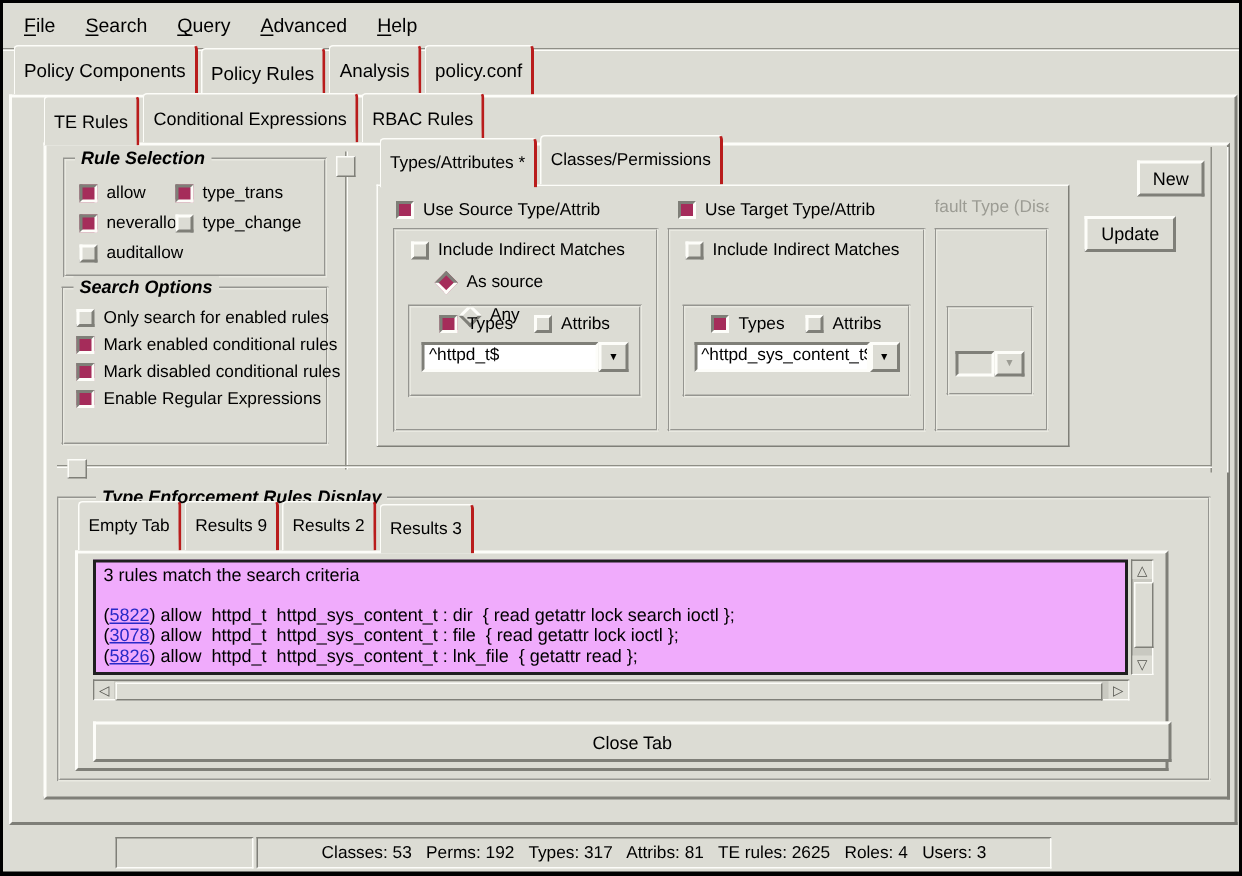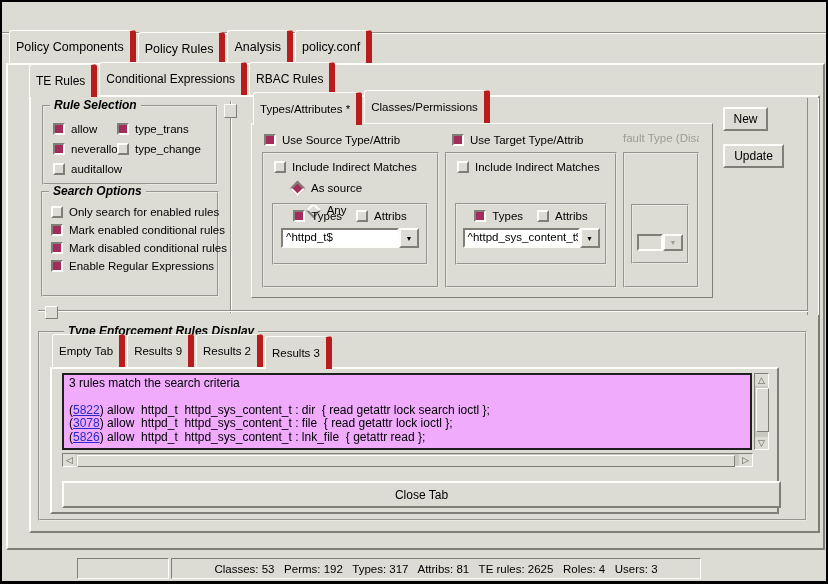--- a/index.html
+++ b/index.html
@@ -12,21 +12,21 @@
   .menu-item{padding:4px 10px;font-size:13px;cursor:default;}
   .menubar-sep{left:0;right:0;top:30px;height:2px;border-top:1px solid #8e8e86;border-bottom:1px solid #fdfdf9;}
   
   .raised{border-top:2px solid #fdfdf9;border-left:2px solid #fdfdf9;border-right:2px solid #7f7f78;border-bottom:2px solid #7f7f78;}
   .raised1{border:1px solid;border-color:#fdfdf9 #7f7f78 #7f7f78 #fdfdf9;}
   .sunken1{border:1px solid;border-color:#7f7f78 #fdfdf9 #fdfdf9 #7f7f78;}
   .panel{border:2px groove #e9e9e1;}
   
   .tabbar{display:flex;align-items:flex-end;gap:2px;z-index:6;}
   .tab{box-sizing:border-box;display:flex;align-items:center;background:#dcdcd4;
-    border-left:1px solid #fdfdf9;border-top:1px solid #fdfdf9;border-right:6px solid #b91c1c;
+    border-left:1px solid #fdfdf9;border-top:1px solid #fdfdf9;border-right:2px solid #b91c1c;
     border-top-left-radius:3px;border-top-right-radius:3px;height:20px;padding:16px 6px;cursor:default;white-space:pre;}
   .tab.active{height:24px;margin-bottom:-2px;z-index:7;}
   .tabbar.main .tab{font-size:12.5px;}
   .tabbar.sub .tab{font-size:12px;}
   .tabbar.small .tab{font-size:11.5px;}
   
   .group{border:2px groove #e9e9e1;}
   .group>.gtitle{position:absolute;top:-9px;left:6px;background:#dcdcd4;padding:0 4px;
     font-size:12px;font-weight:bold;font-style:italic;white-space:nowrap;}
   
@@ -64,20 +64,27 @@
   
   .sb{border:1px solid;border-color:#7f7f78 #fdfdf9 #fdfdf9 #7f7f78;
     display:flex;align-items:center;justify-content:center;font-size:11.5px;white-space:pre;}
   u{text-underline-offset:2px;}
 </style>
 </head>
 <body>
 
 <div class="window">
 
+  <div class="abs menubar">
+    <div class="menu-item"><u>F</u>ile</div>
+    <div class="menu-item"><u>S</u>earch</div>
+    <div class="menu-item"><u>Q</u>uery</div>
+    <div class="menu-item"><u>A</u>dvanced</div>
+    <div class="menu-item"><u>H</u>elp</div>
+  </div>
   <div class="abs menubar-sep"></div>
 
   <div class="abs tabbar main" style="left:7px;top:36px;height:25px;">
     <div class="tab"><span>Policy Components</span></div>
     <div class="tab active"><span>Policy Rules</span></div>
     <div class="tab"><span>Analysis</span></div>
     <div class="tab"><span>policy.conf</span></div>
   </div>
 
   <div class="abs raised" style="left:4px;top:61px;width:819px;height:487px;">
@@ -222,21 +229,21 @@
             <div class="combo disabled" style="width:46px;height:17px;margin:28px auto 0;">
               <span class="entry"></span>
               <span class="arrowbtn">
                   <span>▼</span>
                 </span>
             </div>
           </div>
         </div>
       </div>
 
-      <div class="abs btn" style="left:692px;top:10px;width:45px;height:24px;">
+      <div class="abs btn" style="left:727px;top:10px;width:45px;height:24px;">
           <span>New</span>
         </div>
       <div class="abs btn" style="left:692px;top:47px;width:61px;height:24px;">
           <span>Update</span>
         </div>
 
       <div class="abs vstrip" style="left:776px;top:1px;width:12px;height:217px;"></div>
 
       <div class="abs hline" style="left:7px;top:213px;width:770px;"></div>
       <div class="abs handle" style="left:14px;top:209px;width:13px;height:13px;"></div>

